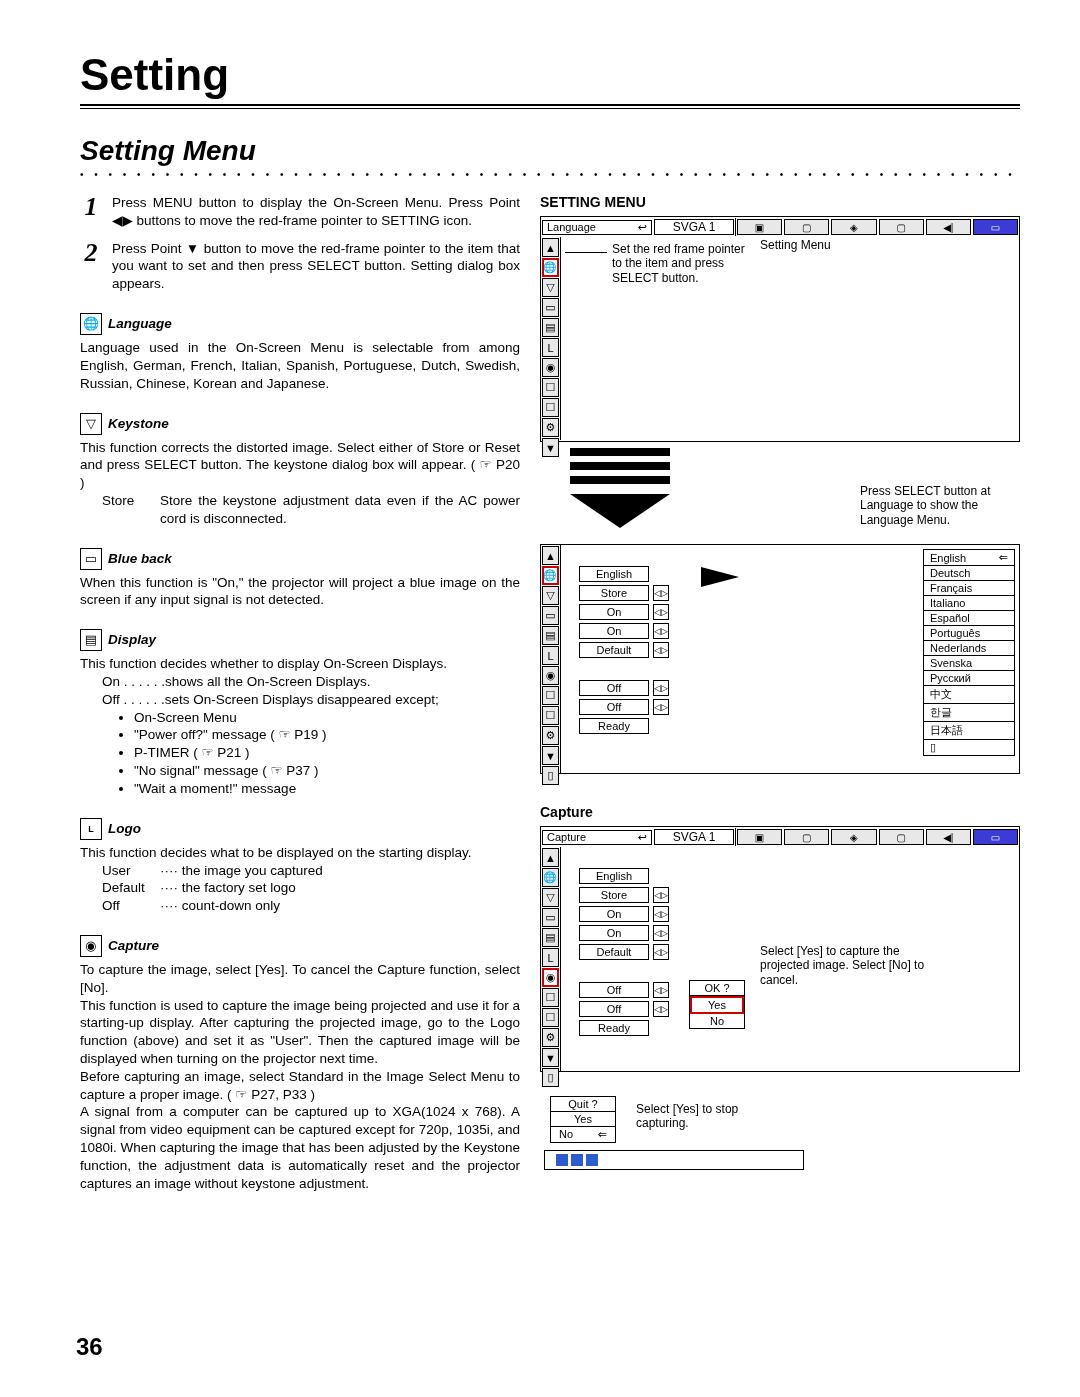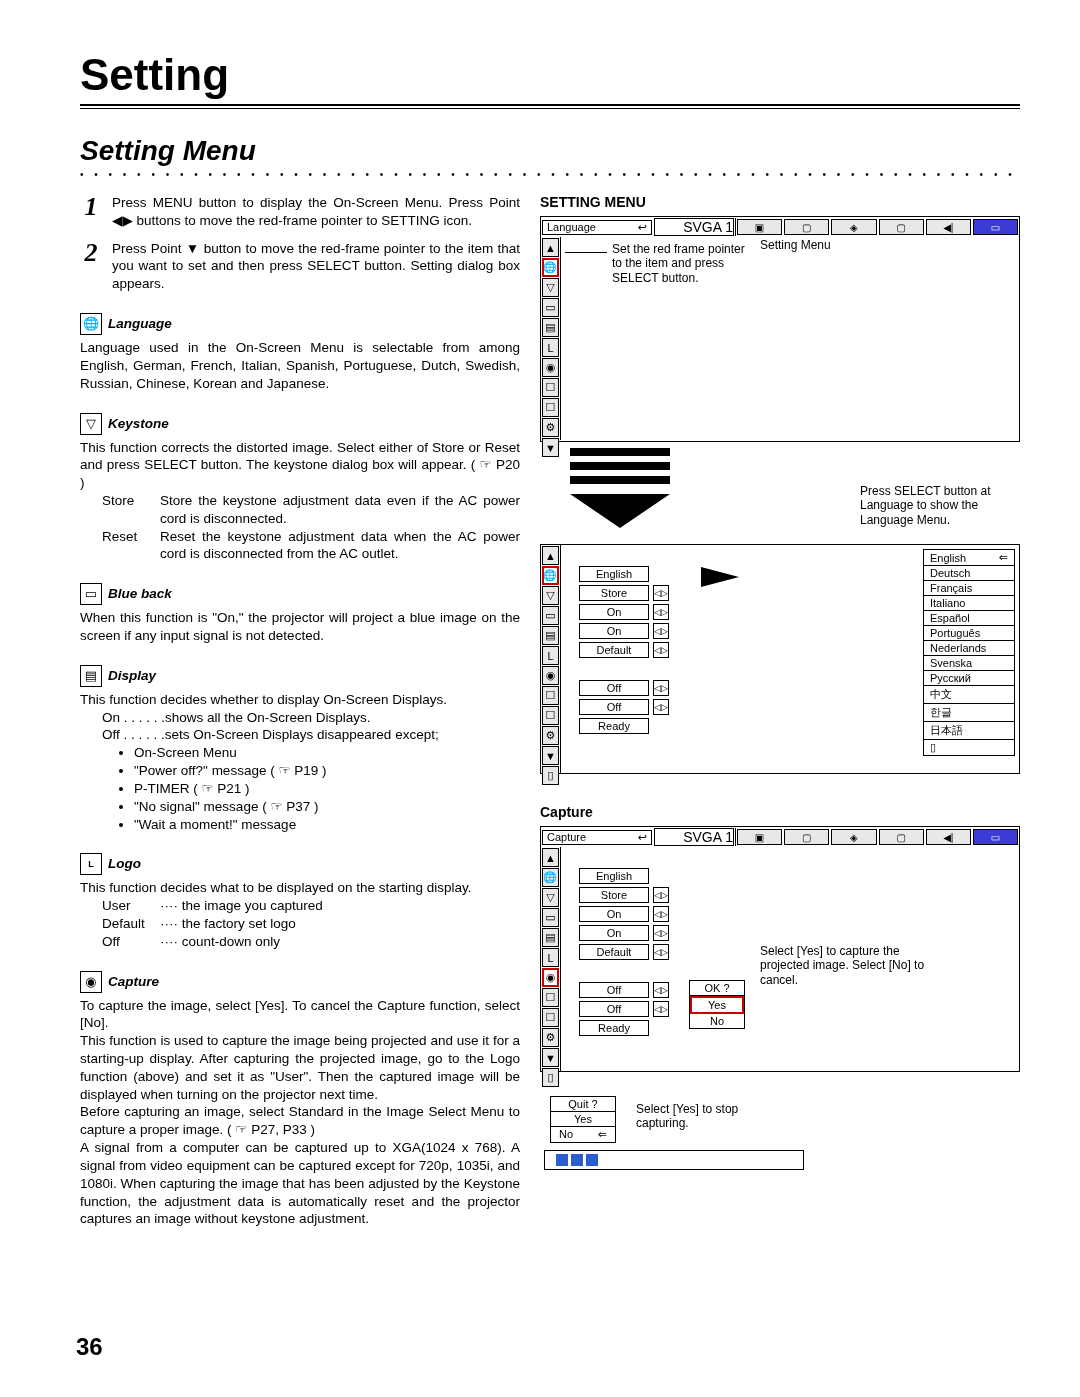--- a/index.html
+++ b/index.html
@@ -52,21 +52,21 @@
   .defk { width: 58px; }
   .defv { flex: 1; text-align: justify; }
   ul.blist { list-style: disc; margin-left: 54px; }
   ul.blist li { margin: 0; }
   .right-title { font-weight: bold; font-size: 14px; margin-bottom: 6px; }
   .panel { border: 1px solid #000; background: #fff; }
   .topbar {
     display: flex; align-items: center; height: 20px;
   }
   .topbar .label-arrow { width: 110px; border: 1px solid #000; margin: 1px 1px; font-size: 11px; display:flex; align-items:center; justify-content:space-between; padding: 0 4px; background:#fff; }
-  .topbar .svga { width: 80px; border: 1px solid #000; margin:1px 1px; font-size: 14px; text-align:right; }
+  .topbar .svga { width: 80px; border: 1px solid #000; margin:1px 1px; font-size: 12px; text-align:center; }
   .topbar .iconset { flex:1; display:flex; border-left:1px solid #000; }
   .topbar .iconset span {
     flex:1; border: 1px solid #000; margin:1px 1px; font-size:10px; display:flex; align-items:center; justify-content:center; height:16px; background:#e8e8e8;
   }
   .hl { background:#3b3bd6 !important; color:#fff; }
   .panel-body { display: flex; }
   .vcol { width: 20px; border-right: 1px solid #000; }
   .vcol .vb {
     height: 19px; border: 1px solid #000; margin: 1px; font-size: 11px;
     display:flex; align-items:center; justify-content:center; background:#e8e8e8;
@@ -129,24 +129,20 @@
     </div>
     <div class="para">Language used in the On-Screen Menu is selectable from among English, German, French, Italian, Spanish, Portuguese, Dutch, Swedish, Russian, Chinese, Korean and Japanese.</div>
 
     <div class="sect-h">
       <span class="icon-box">▽</span><span>Keystone</span>
     </div>
     <div class="para">This function corrects the distorted image. Select either of Store or Reset and press SELECT button. The keystone dialog box will appear. ( ☞ P20 )</div>
     <div class="defrow">
         <div class="defk">Store</div>
         <div class="defv">Store the keystone adjustment data even if the AC power cord is disconnected.</div>
-      </div>
-    <div class="defrow">
-        <div class="defk">Reset</div>
-        <div class="defv">Reset the keystone adjustment data when the AC power cord is disconnected from the AC outlet.</div>
       </div>
 
     <div class="sect-h">
       <span class="icon-box">▭</span><span>Blue back</span>
     </div>
     <div class="para">When this function is "On," the projector will project a blue image on the screen if any input signal is not detected.</div>
 
     <div class="sect-h">
       <span class="icon-box">▤</span><span>Display</span>
     </div>

